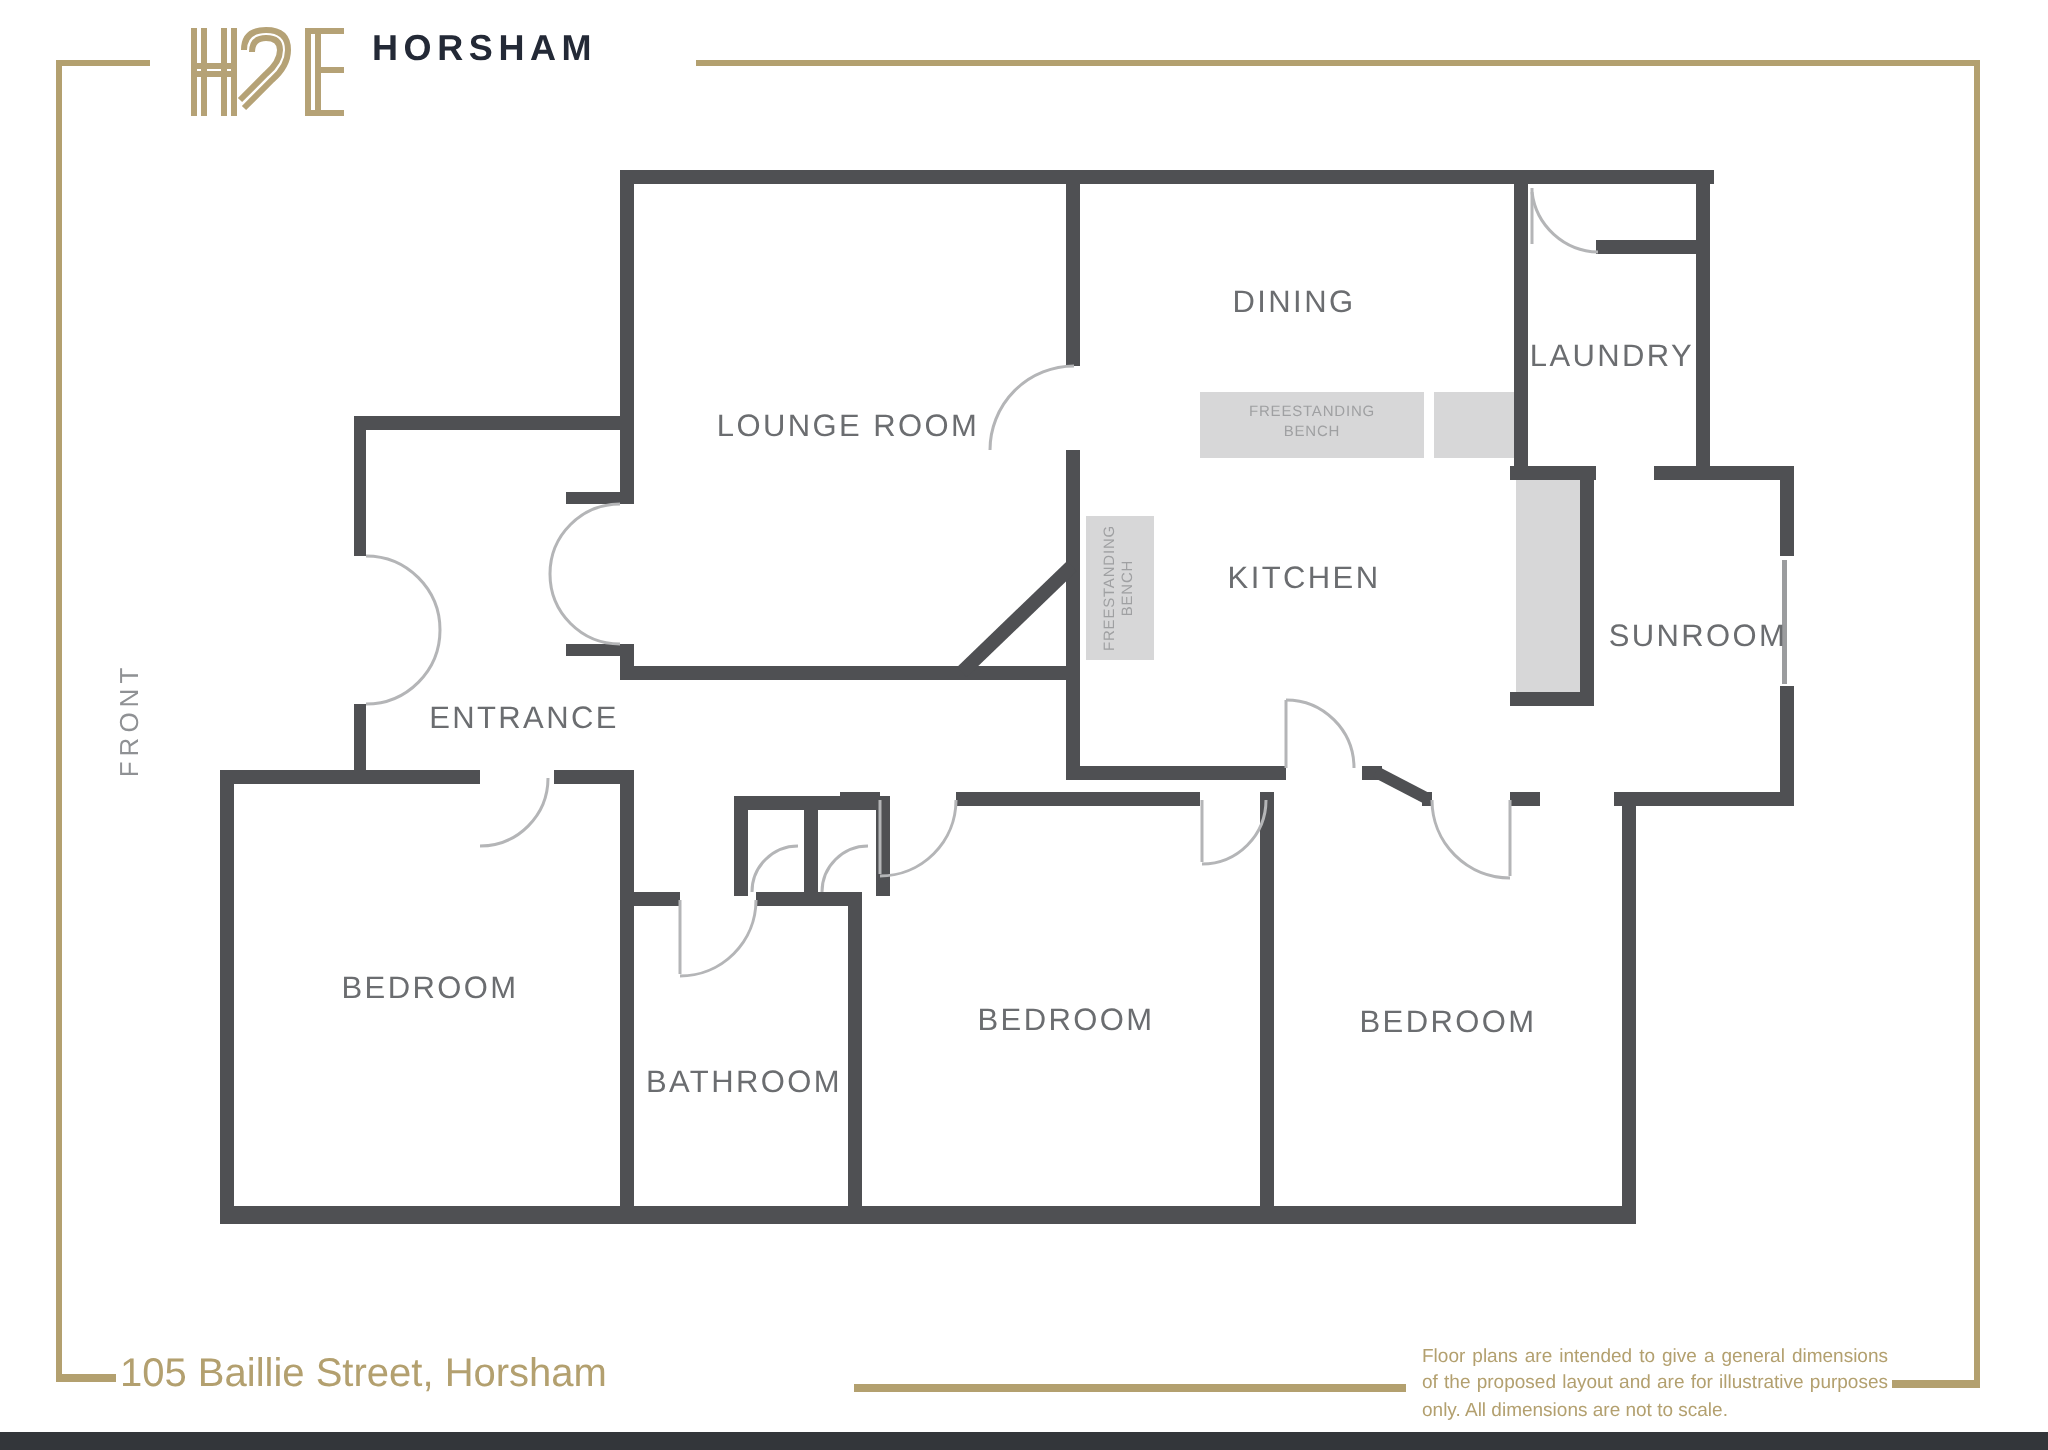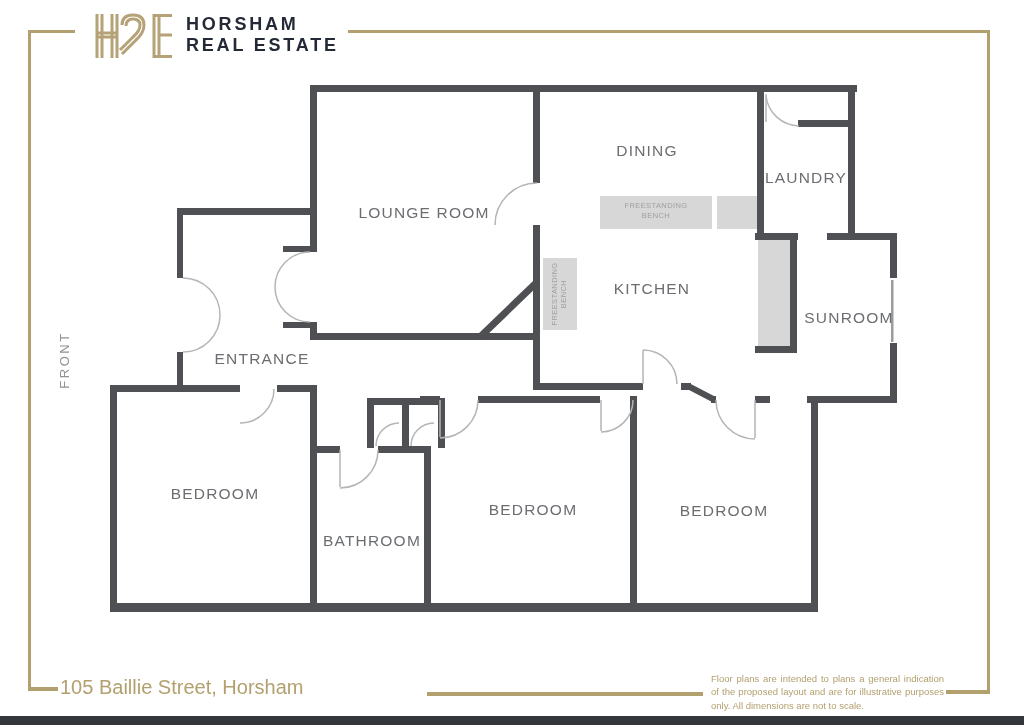--- a/index.html
+++ b/index.html
@@ -47,21 +47,20 @@
       <path d="M59,2 V46"></path>
       <path d="M64,2 V46"></path>
       <path d="M59,3.5 H77"></path>
       <path d="M64,23 H77"></path>
       <path d="M59,44.5 H77"></path>
     </g>
   </svg>
   <span class="sr-only">HRE</span>
   <div class="brand-text">
     <div class="brand-line">HORSHAM</div>
-    <div class="brand-line">REAL ESTATE</div>
   </div>
 
   <svg style="position:absolute;left:0;top:0" width="1024" height="725" viewBox="0 0 1024 725">
 
     <g fill="#d7d7d8">
       <rect x="600" y="196" width="112" height="33"></rect>
       <rect x="717" y="196" width="40" height="33"></rect>
       <rect x="543" y="258" width="34" height="72"></rect>
       <rect x="758" y="240" width="33" height="106"></rect>
     </g>
@@ -159,16 +158,16 @@
       <text class="bench-label" x="656" y="208">FREESTANDING</text>
       <text class="bench-label" x="656" y="218">BENCH</text>
       <g transform="rotate(-90 560 294)">
         <text class="bench-label" x="560" y="291">FREESTANDING</text>
         <text class="bench-label" x="560" y="300">BENCH</text>
       </g>
     </g>
   </svg>
 
   <div class="address">105 Baillie Street, Horsham</div>
-  <div class="disclaimer">Floor plans are intended to plans a general indication of the proposed layout and are for illustrative purposes only. All dimensions are not to scale.</div>
+  <div class="disclaimer">Floor plans are intended to give a general dimensions of the proposed layout and are for illustrative purposes only. All dimensions are not to scale.</div>
   <div class="bottom-bar"></div>
 
 </div>
 
 </body></html>

